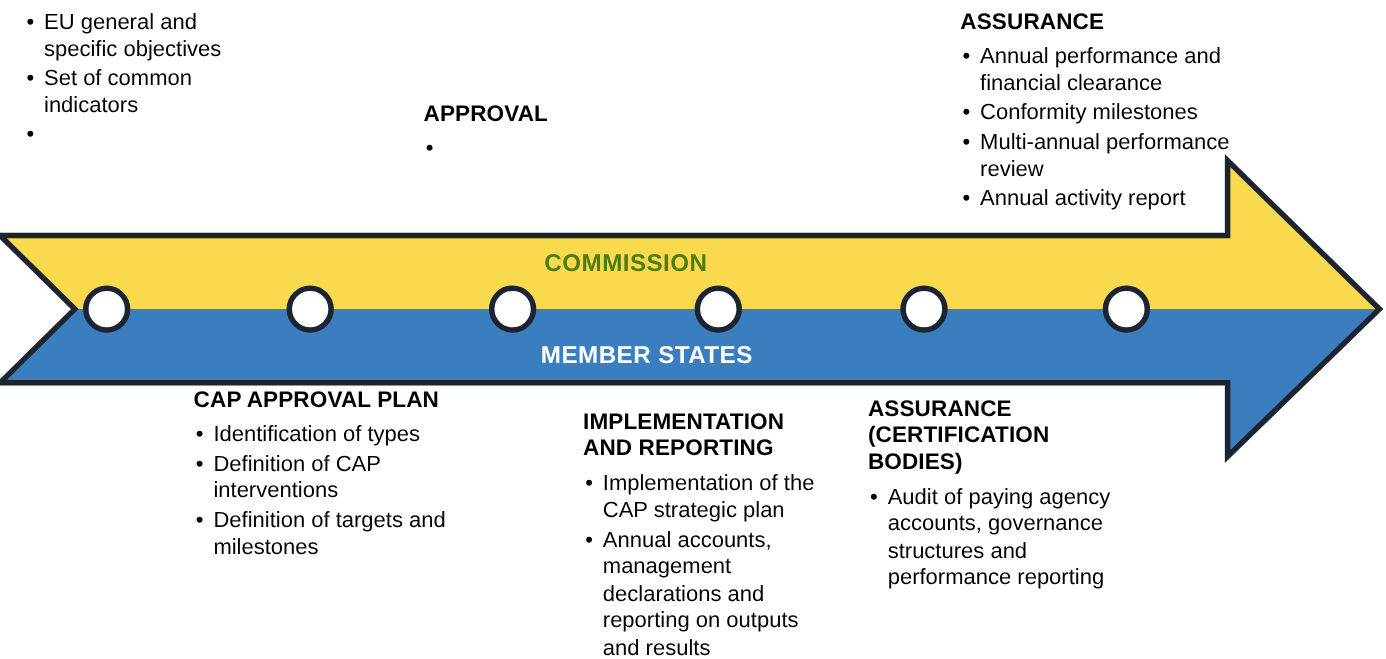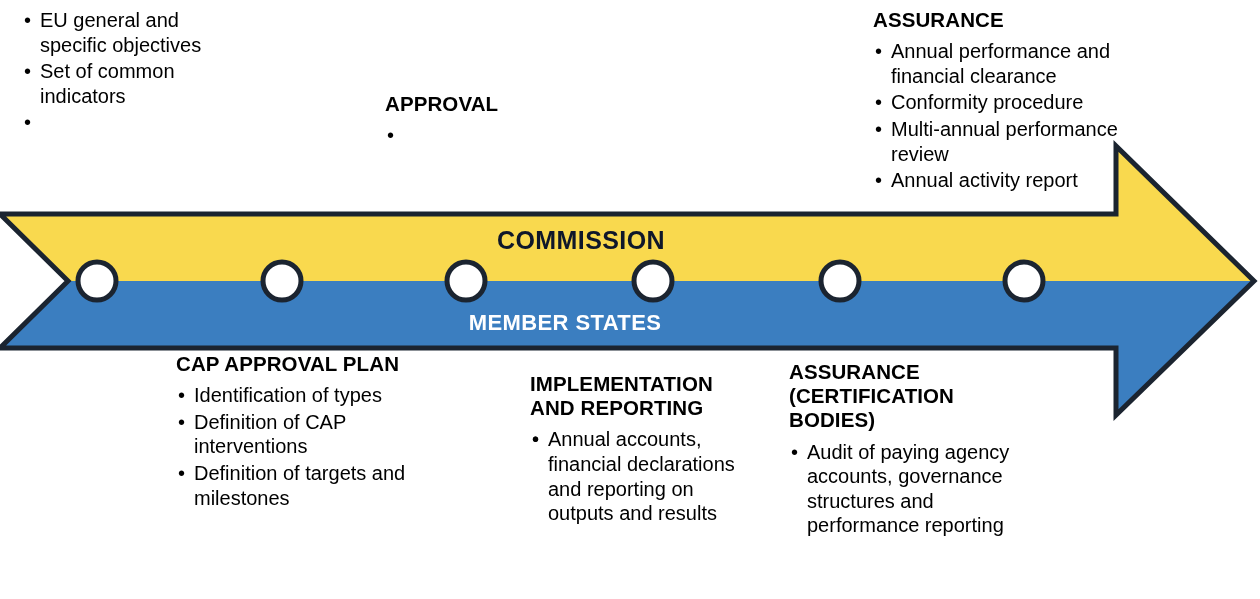--- a/index.html
+++ b/index.html
@@ -31,32 +31,33 @@
 
   
   .band-label {
     position: absolute;
     font-weight: bold;
     letter-spacing: 0.4px;
     white-space: nowrap;
     text-align: center;
   }
   #commission-label {
-    left: 16px;
+    left: 4px;
     width: 1130px;
     top: 226px;
-    font-size: 25px;
-    color: #0f172a;
+    font-size: 22px;
+    color: #4d7c0f;
   }
   #member-states-label {
     left: 0;
     width: 1130px;
     top: 310px;
     font-size: 22px;
     color: #ffffff;
+    padding-left: 23px;
   }
 
   
   .block {
     position: absolute;
   }
   .block-title {
     font-weight: bold;
     font-size: 20.5px;
     line-height: 1.18;
@@ -134,40 +135,40 @@
     <div class="block-title">APPROVAL</div>
     <ul class="bullets">
       <li><span class="dot">•</span></li>
     </ul>
   </div>
 
   <div class="block" id="block-assurance-com">
     <div class="block-title">ASSURANCE</div>
     <ul class="bullets">
       <li><span class="dot">•</span><span>Annual performance and financial clearance</span></li>
-      <li><span class="dot">•</span><span>Conformity procedure</span></li>
+      <li><span class="dot">•</span><span>Conformity milestones</span></li>
       <li><span class="dot">•</span><span>Multi-annual performance review</span></li>
       <li><span class="dot">•</span><span>Annual activity report</span></li>
     </ul>
   </div>
 
   <div class="block" id="block-cap-plan">
     <div class="block-title">CAP APPROVAL PLAN</div>
     <ul class="bullets">
       <li><span class="dot">•</span><span>Identification of types</span></li>
       <li><span class="dot">•</span><span>Definition of CAP interventions</span></li>
       <li><span class="dot">•</span><span>Definition of targets and milestones</span></li>
     </ul>
   </div>
 
   <div class="block" id="block-implementation">
     <div class="block-title">IMPLEMENTATION AND REPORTING</div>
     <ul class="bullets">
-      <li><span class="dot">•</span></li>
-      <li><span class="dot">•</span><span>Annual accounts, financial declarations and reporting on outputs and results</span></li>
+      <li><span class="dot">•</span><span>Implementation of the CAP strategic plan</span></li>
+      <li><span class="dot">•</span><span>Annual accounts, management declarations and reporting on outputs and results</span></li>
     </ul>
   </div>
 
   <div class="block" id="block-assurance-ms">
     <div class="block-title">ASSURANCE (CERTIFICATION BODIES)</div>
     <ul class="bullets">
       <li><span class="dot">•</span><span>Audit of paying agency accounts, governance structures and performance reporting</span></li>
     </ul>
   </div>
 

